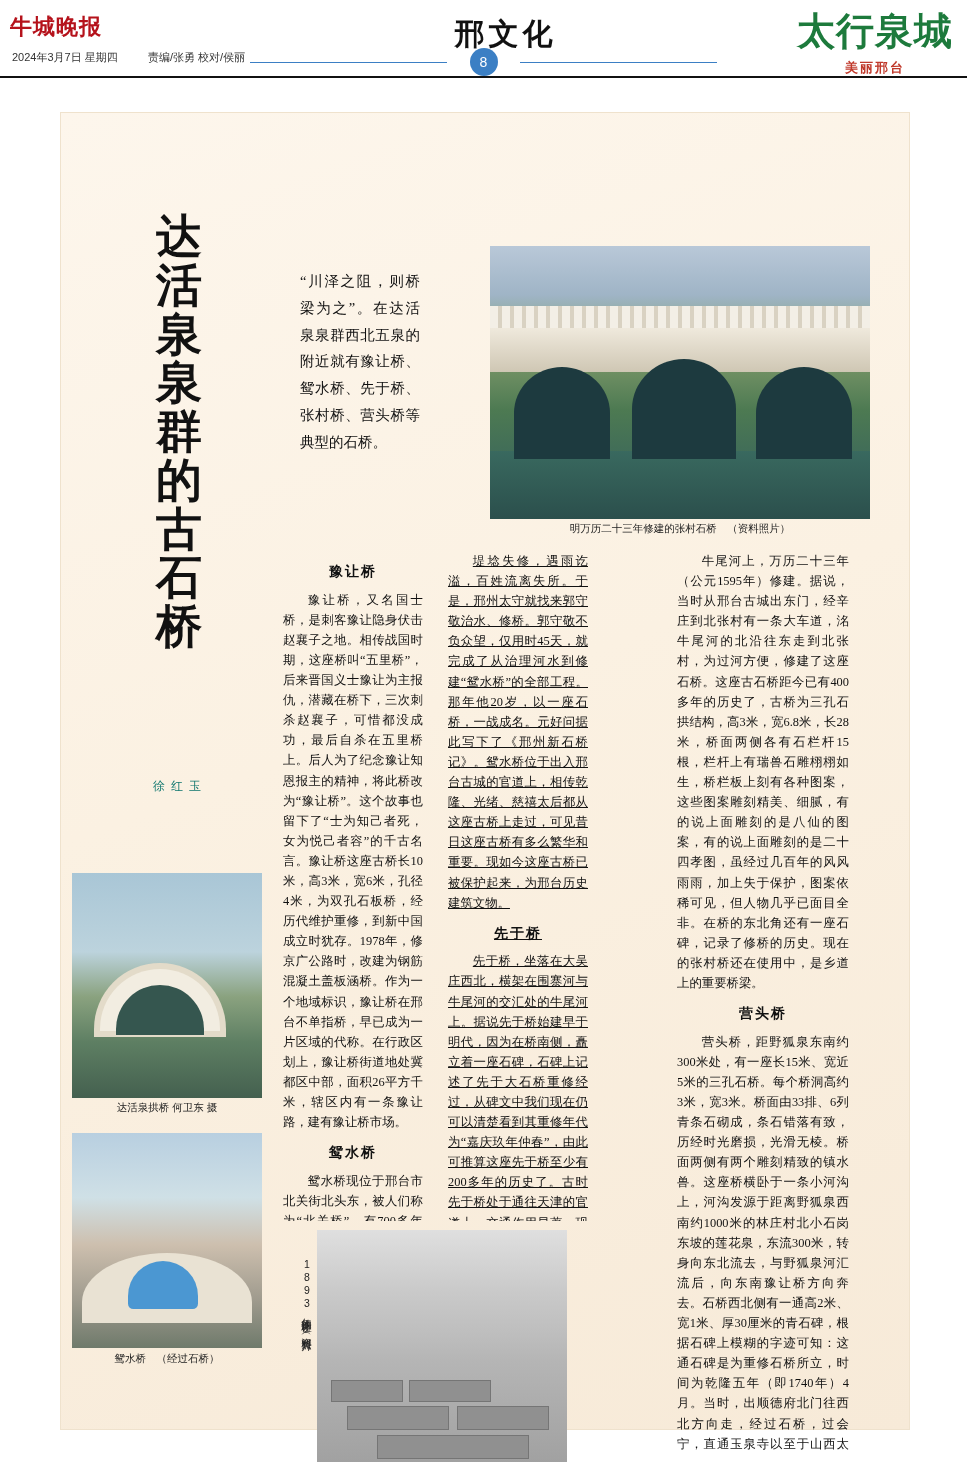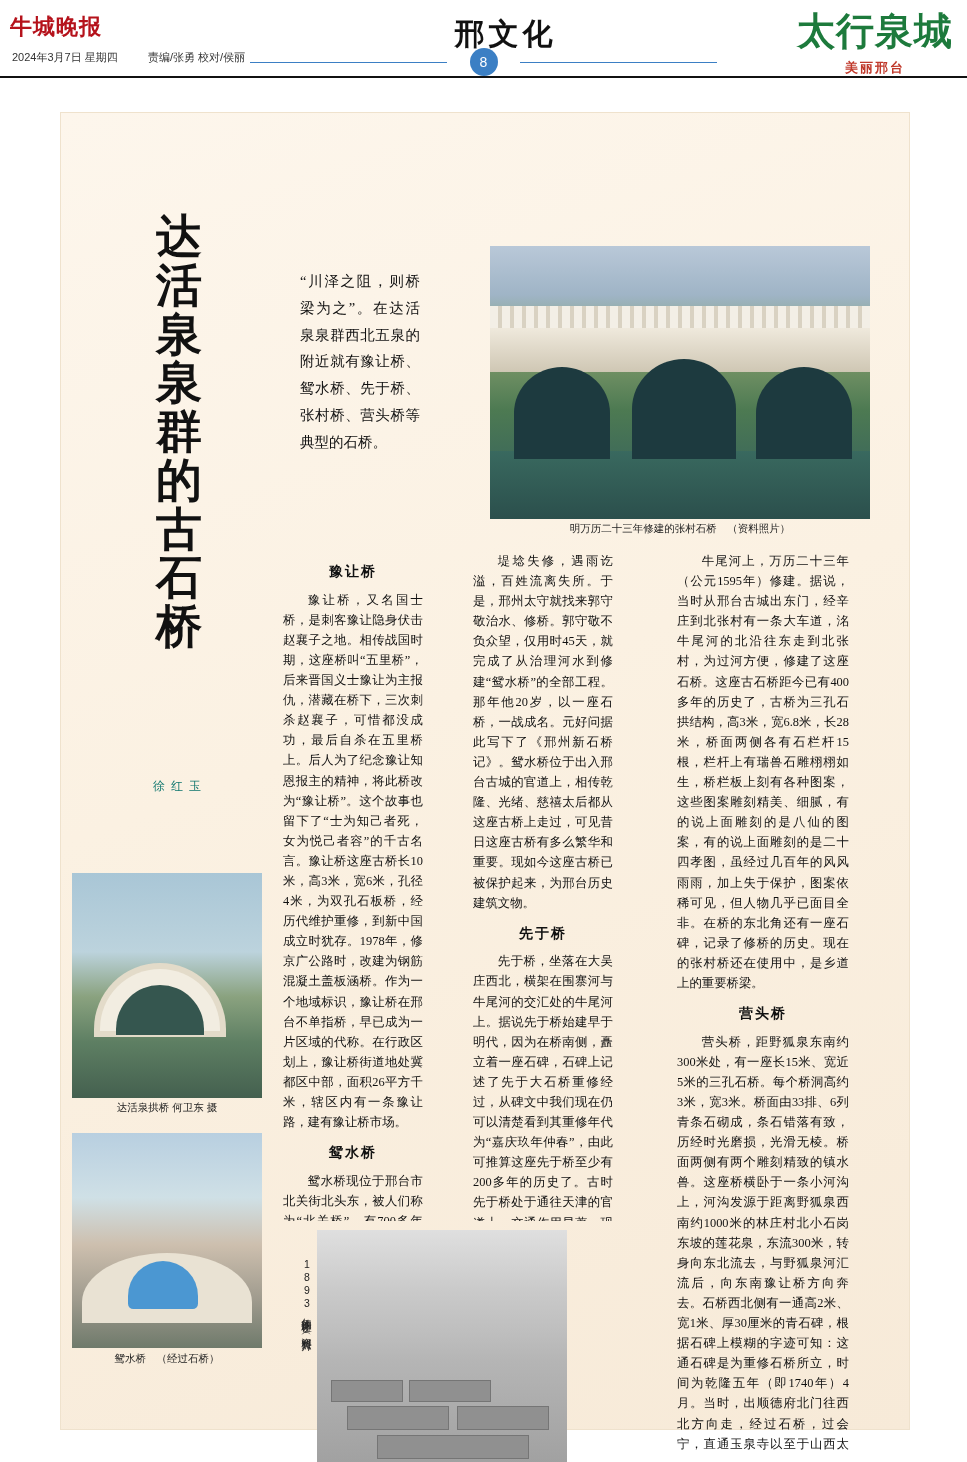--- a/index.html
+++ b/index.html
@@ -164,21 +164,21 @@
   .col{
     position:absolute;font-size:12.4px;line-height:1.62;
     color:#111;text-align:justify;
   }
   .col p{margin:0 0 2px 0;text-indent:2em;}
   .col h3{
     margin:10px 0 6px 0;font-size:14px;font-weight:bold;
     text-align:center;letter-spacing:2px;
   }
   .c1{left:283px;top:473px;width:140px;}
-  .c2{left:473px;top:473px;width:140px;}
+  .c2{left:448px;top:473px;width:140px;text-decoration:underline;}
   .c3{left:677px;top:473px;width:172px;}
   .col.c1,.col.c2{height:670px;overflow:hidden;}
   .col.c3{height:900px;overflow:hidden;}
 </style>
 </head>
 <body>
 
 <div class="masthead">
   <div class="logo-left">牛城晚报</div>
   <div class="dateline">2024年3月7日  星期四</div>

